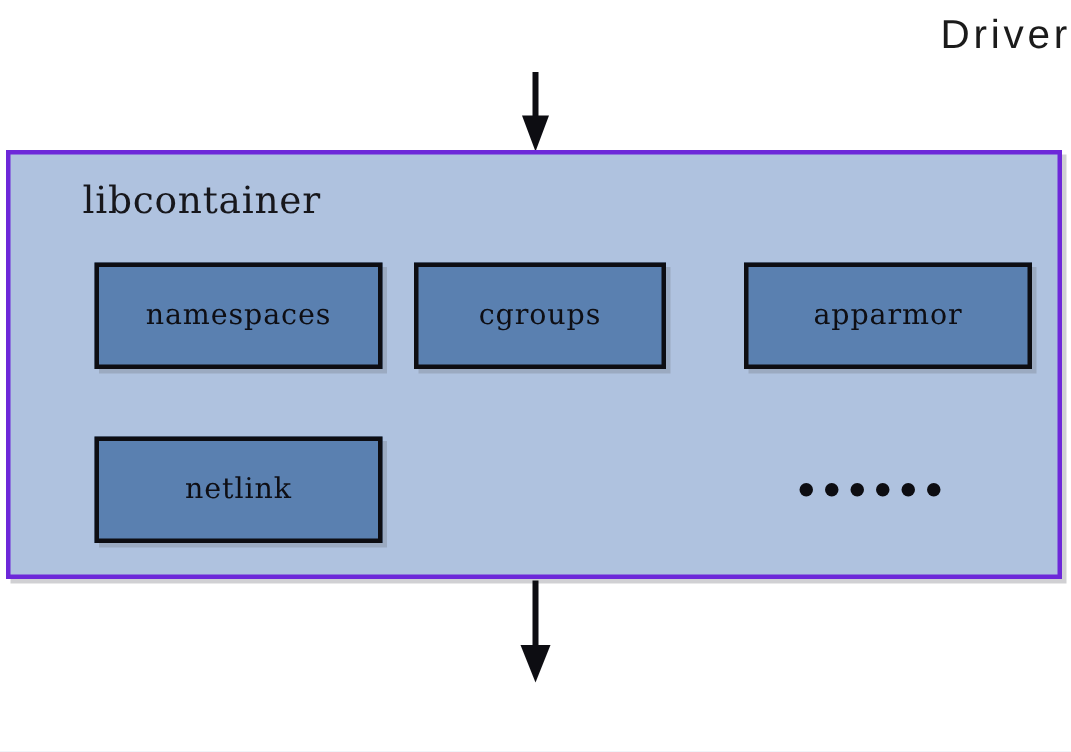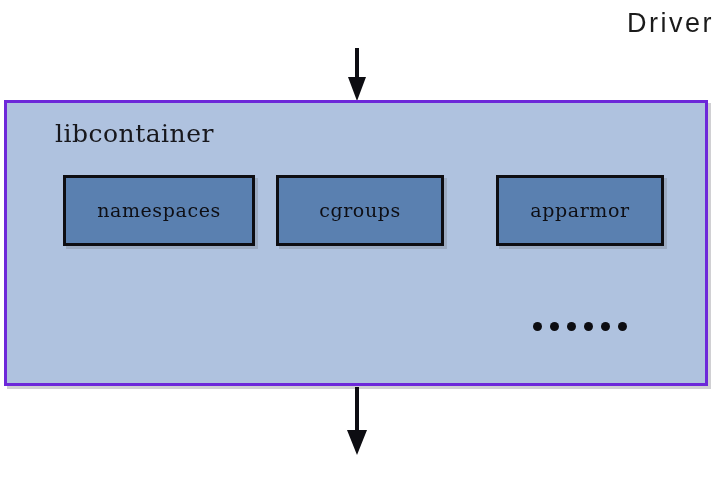--- a/index.html
+++ b/index.html
@@ -82,21 +82,21 @@
     background: #5a80b0;
     border: 3px solid #0d0d12;
     box-sizing: border-box;
     display: flex;
     align-items: center;
     justify-content: center;
     box-shadow: 3px 3px 0 rgba(110,115,125,0.30);
   }
   .module-box.col-0 { left: 56px;  width: 192px; }
   .module-box.col-1 { left: 269px; width: 168px; }
-  .module-box.col-2 { left: 489px; width: 168px; }
+  .module-box.col-2 { left: 489px; width: 192px; }
 
   .module-label {
     font-family: "DejaVu Serif", "Liberation Serif", serif;
     font-size: 19px;
     letter-spacing: 0.6px;
     color: #0e0e14;
     white-space: pre;
     line-height: 1;
   }
 
@@ -141,20 +141,23 @@
       </div>
       <div class="module-box col-1">
         <span class="module-label">cgroups</span>
       </div>
       <div class="module-box col-2">
         <span class="module-label">apparmor</span>
       </div>
     </div>
 
     <div class="module-row" id="module-row-1">
+      <div class="module-box col-0">
+        <span class="module-label">netlink</span>
+      </div>
       <div id="module-ellipsis">
           <span class="ellipsis-dot"></span>
           <span class="ellipsis-dot"></span>
           <span class="ellipsis-dot"></span>
           <span class="ellipsis-dot"></span>
           <span class="ellipsis-dot"></span>
           <span class="ellipsis-dot"></span>
         </div>
     </div>
 

